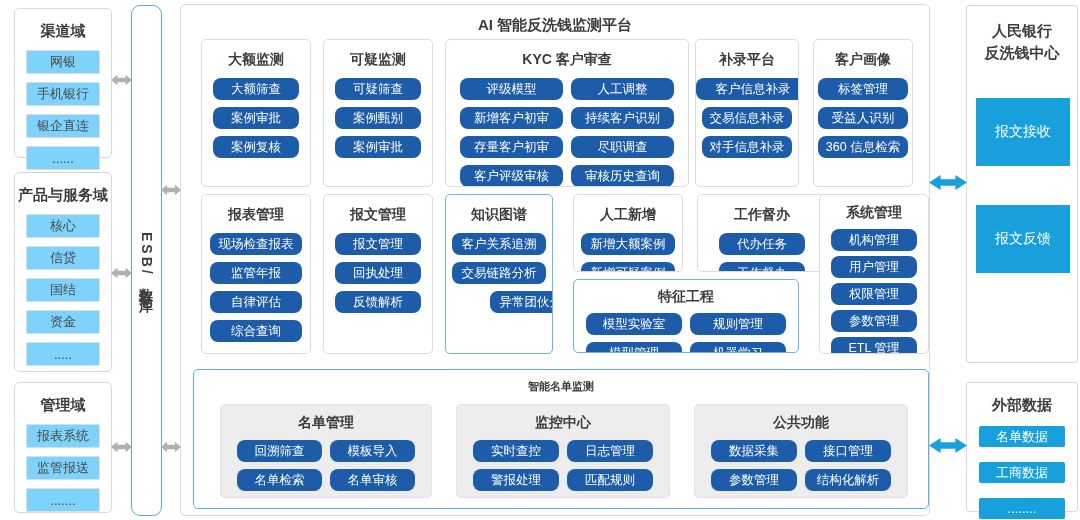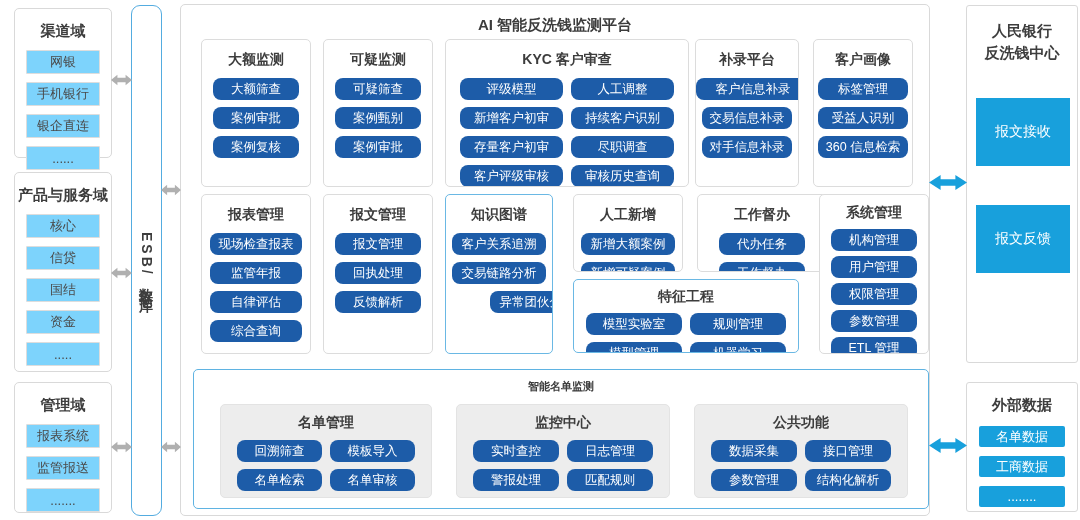--- a/index.html
+++ b/index.html
@@ -40,21 +40,21 @@
     background:#fff; border:1px solid #5fb3e2; border-radius:5px; }
   .group { position:absolute; top:34px; height:94px; background:#ededed; border:1px solid #e3e3e3; border-radius:5px; overflow:hidden; }
   .group-title { font-weight:bold; font-size:14px; color:#3d3d3d; text-align:center; padding:9px 0 8px; }
   .group .btn-grid2 { padding:0 16px; }
 
   
   .pboc-title { font-weight:bold; font-size:15px; color:#3d3d3d; text-align:center; line-height:22px; padding-top:14px; white-space:nowrap; }
   .cyan-big { position:absolute; left:9px; width:94px; height:68px; background:#18a0dc; color:#fff;
     font-size:14px; display:flex; align-items:center; justify-content:center; white-space:nowrap; overflow:hidden; }
   .cyan-item { width:86px; height:21px; background:#18a0dc; color:#fff; font-size:13px; border-radius:2px;
-    display:flex; align-items:center; justify-content:center; margin:0 auto 9px; white-space:nowrap; overflow:hidden; }
+    display:flex; align-items:center; justify-content:center; margin:0 auto 15px; white-space:nowrap; overflow:hidden; }
 
   .arrow { position:absolute; }
   .arrow svg { display:block; width:100%; height:100%; }
 </style>
 </head>
 <body>
 
 <div id="canvas">
 
   <div class="panel" style="left:14px; top:8px; width:98px; height:150px;">

